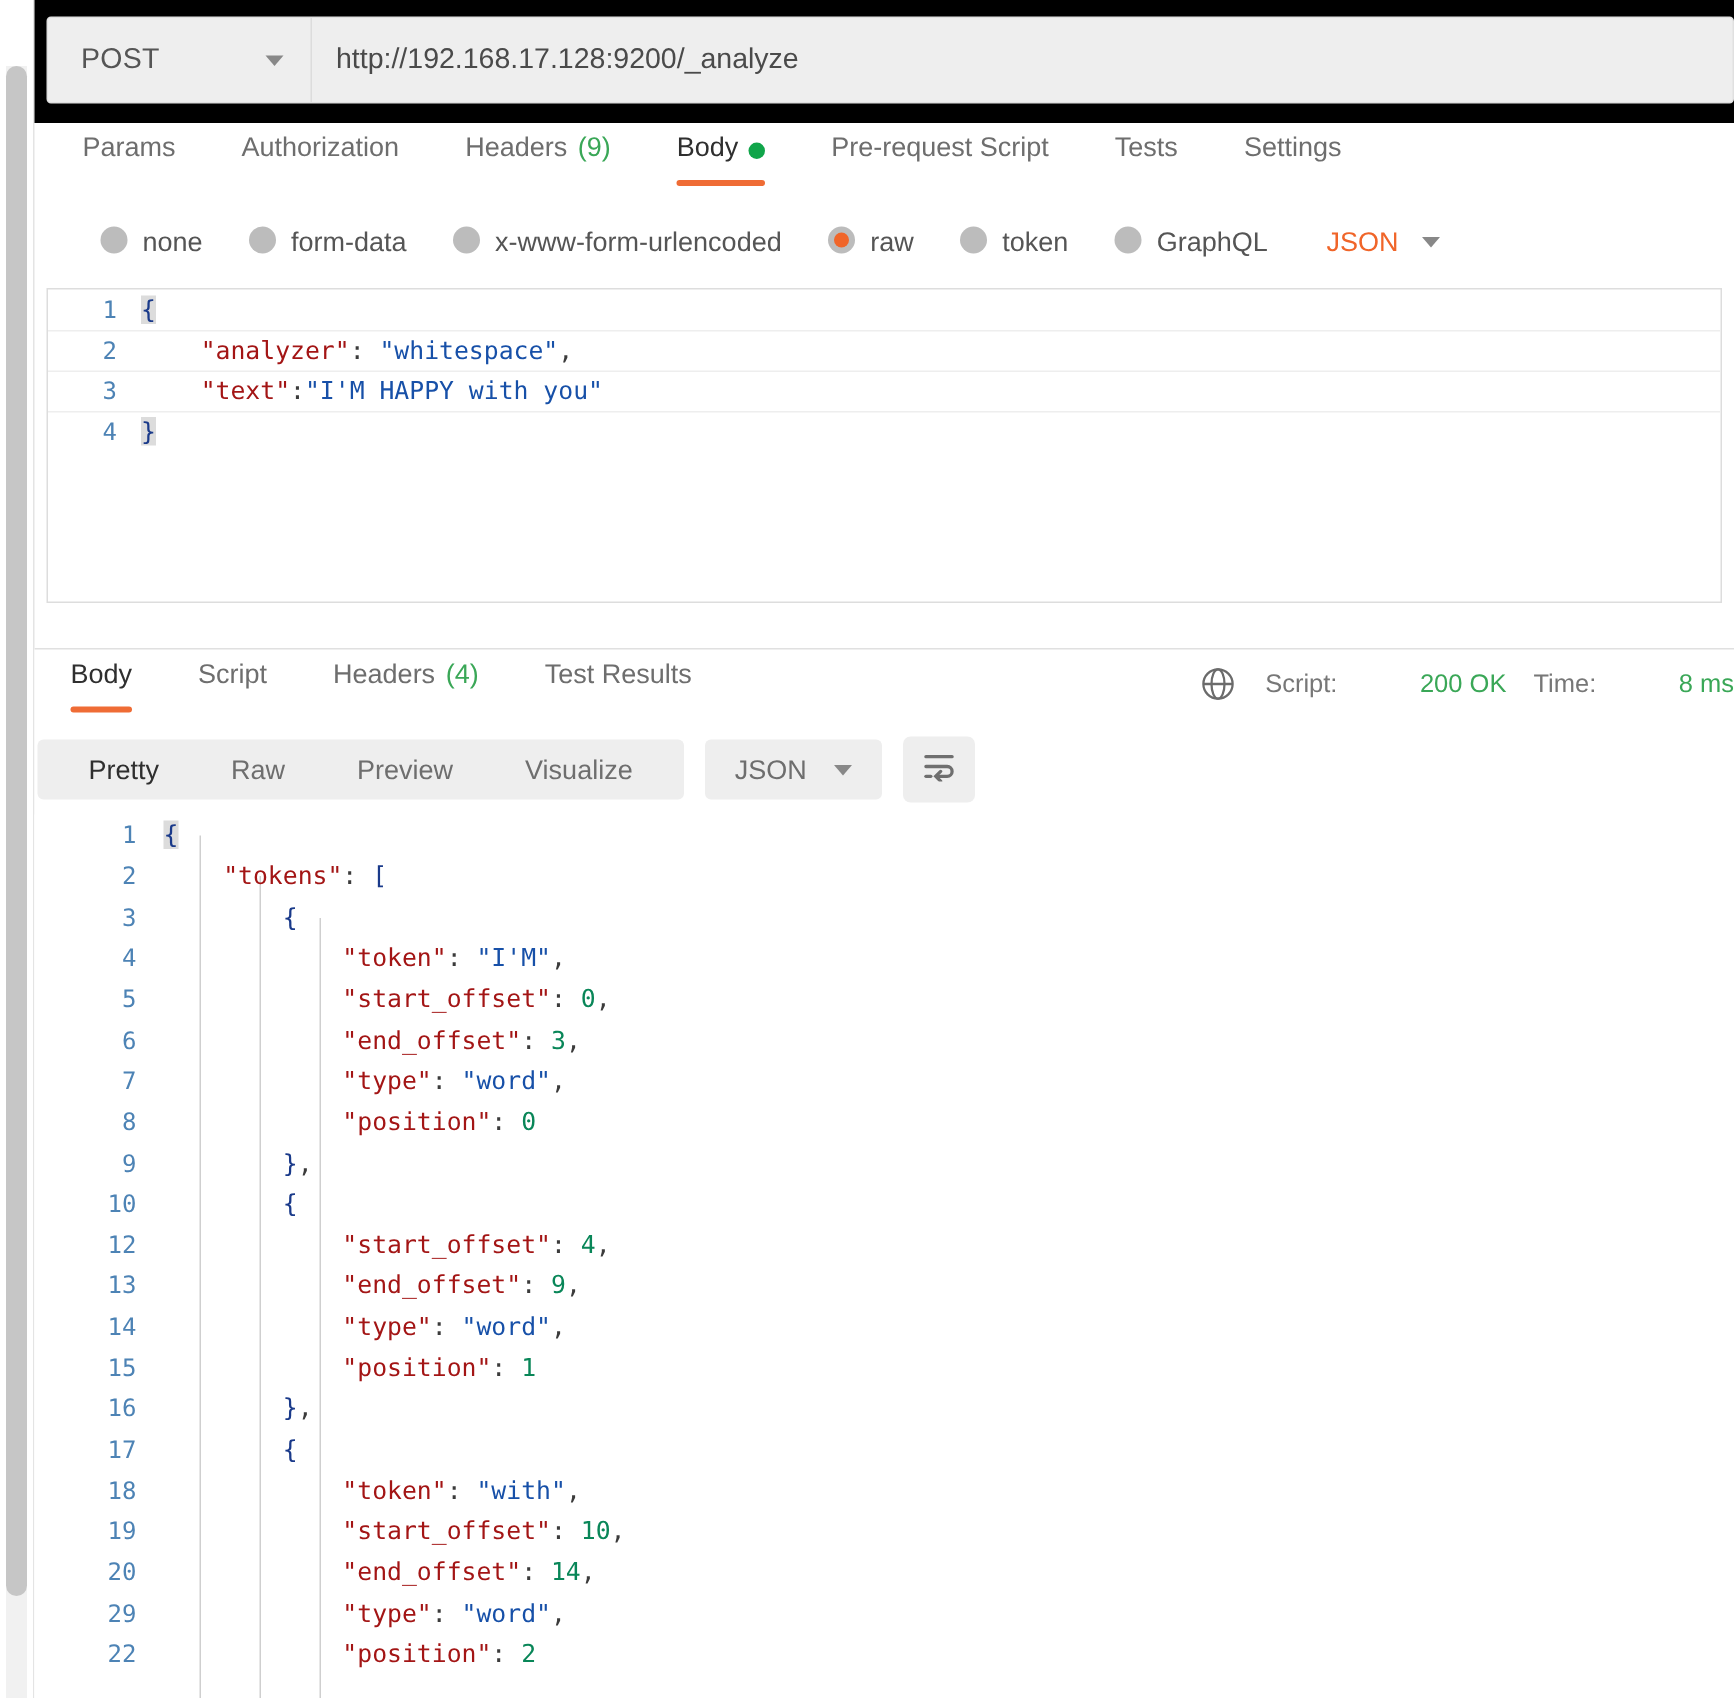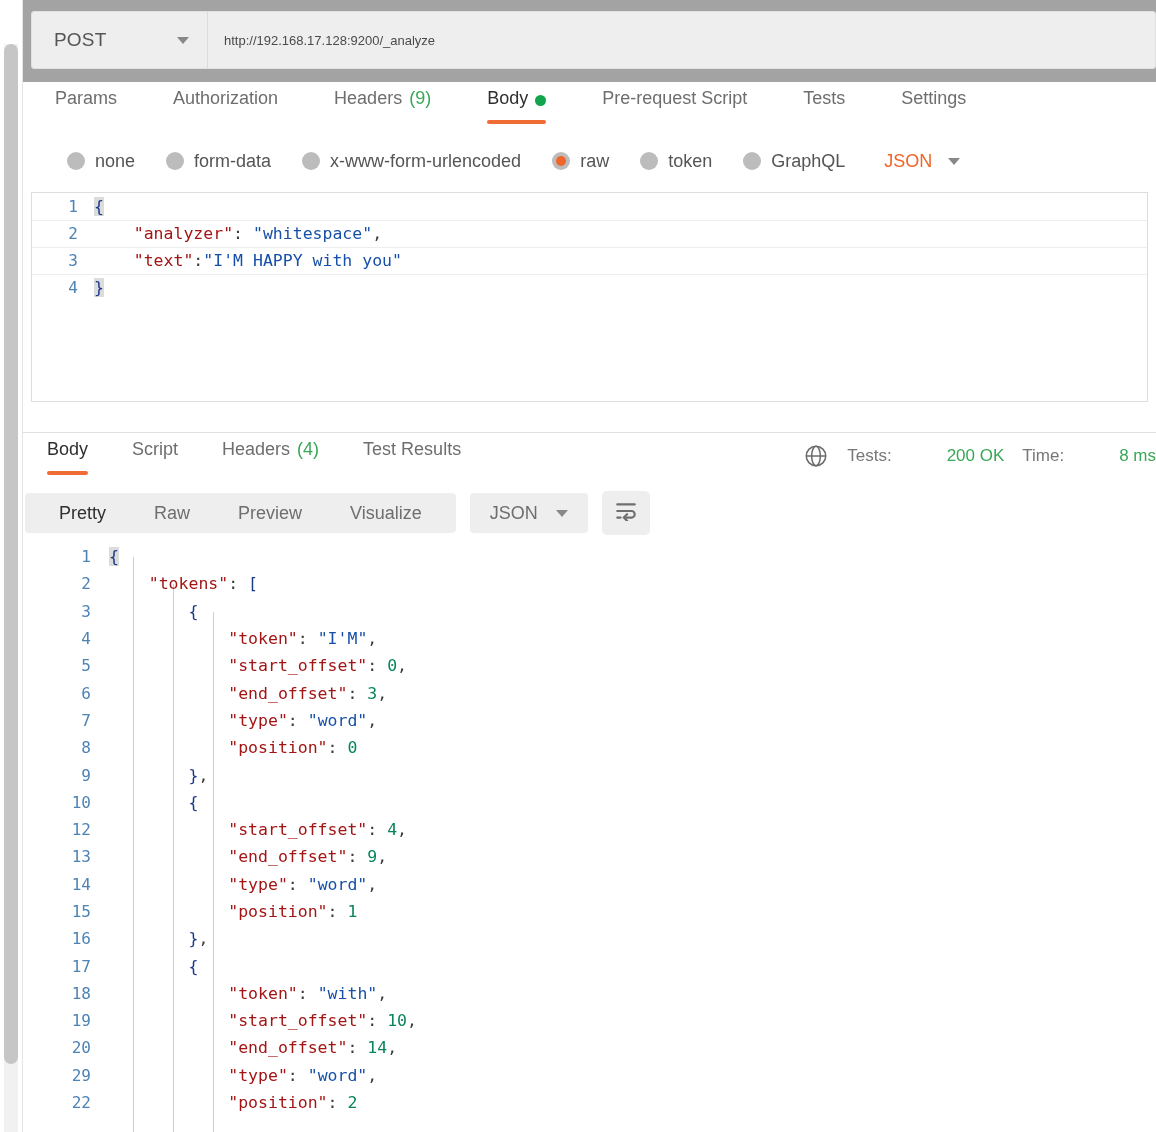--- a/index.html
+++ b/index.html
@@ -28,47 +28,47 @@
   
   #app {
     position: absolute; left: 22px; top: 0; width: 1134px; height: 1132px;
     border-left: 1px solid #e4e4e4;
     background: #ffffff;
   }
 
   
   #urlbar-row {
     position: relative; height: 82px; padding: 11px 0 11px 8px;
-    background: #a3a3a3;
+    background: #000000;
     text-decoration: underline;
   }
   #urlbar {
     position: absolute; left: 8px; top: 11px; right: 0; height: 58px;
     background: #eeeeee; border: 1px solid #e0e0e0; border-radius: 3px;
     display: flex; align-items: stretch;
   }
   #method-select {
     width: 176px; display: flex; align-items: center; justify-content: space-between;
     padding: 0 18px 0 22px; border-right: 1px solid #dcdcdc; cursor: pointer;
   }
   #method-select .label { font-size: 19px; color: #555555; letter-spacing: .2px; }
   .caret {
     width: 0; height: 0; border-left: 6px solid transparent;
     border-right: 6px solid transparent; border-top: 7px solid #888888;
   }
   #url-input {
     flex: 1; display: flex; align-items: center; padding: 16px 16px;
-    font-size: 13px; color: #4a4a4a; cursor: text;
+    font-size: 19px; color: #4a4a4a; cursor: text;
     font-family: "Liberation Sans", sans-serif;
   }
 
   
   #req-tabs {
     position: relative; height: 52px; display: flex; align-items: flex-start;
-    padding-left: 10px; gap: 12px;
+    padding-left: 10px; gap: 0;
   }
   .rtab {
     position: relative; padding: 6px 22px 0 22px; height: 46px;
     font-size: 18px; color: #6e6e6e; cursor: pointer;
     display: flex; align-items: flex-start; gap: 7px; white-space: nowrap;
   }
   .rtab.active { color: #2f2f2f; }
   .rtab .underline {
     position: absolute; left: 22px; right: 22px; bottom: 4px; height: 4px;
     background: #ef6c35; border-radius: 2px;
@@ -77,21 +77,21 @@
   .dot-green {
     width: 11px; height: 11px; border-radius: 50%; background: #10a54a;
     margin-top: 7px;
   }
 
   
   #body-types {
     height: 54px; display: flex; align-items: center; padding-left: 44px; gap: 0;
   }
   .radio-item {
-    display: flex; align-items: center; gap: 10px; margin-right: 31px;
+    display: flex; gap: 10px; margin-right: 31px;
     font-size: 18px; color: #555555; cursor: pointer; white-space: nowrap;
   }
   .radio {
     width: 18px; height: 18px; border-radius: 50%; background: #bcbcbc;
     display: flex; align-items: center; justify-content: center; flex: none;
   }
   .radio.selected { background: #bcbcbc; }
   .radio.selected::after {
     content: ""; width: 10px; height: 10px; border-radius: 50%; background: #f06529;
   }
@@ -286,21 +286,21 @@
         </div>
         <div id="resp-status">
         <span class="globe-icon">
           <svg viewBox="0 0 24 24" width="26" height="26" fill="none" stroke="#6b6b6b" stroke-width="1.4">
             <circle cx="12" cy="12" r="9"></circle>
             <ellipse cx="12" cy="12" rx="4" ry="9"></ellipse>
             <line x1="3" y1="12" x2="21" y2="12"></line>
           </svg>
         </span>
         <span class="pair">
-          <span>Tests:</span>
+          <span>Script:</span>
           <span class="status-ok">200 OK</span>
         </span>
         <span class="pair">
           <span>Time:</span>
           <span class="status-ok">8 ms</span>
         </span>
       </div>
     </div>
 
     <div id="resp-toolbar">

